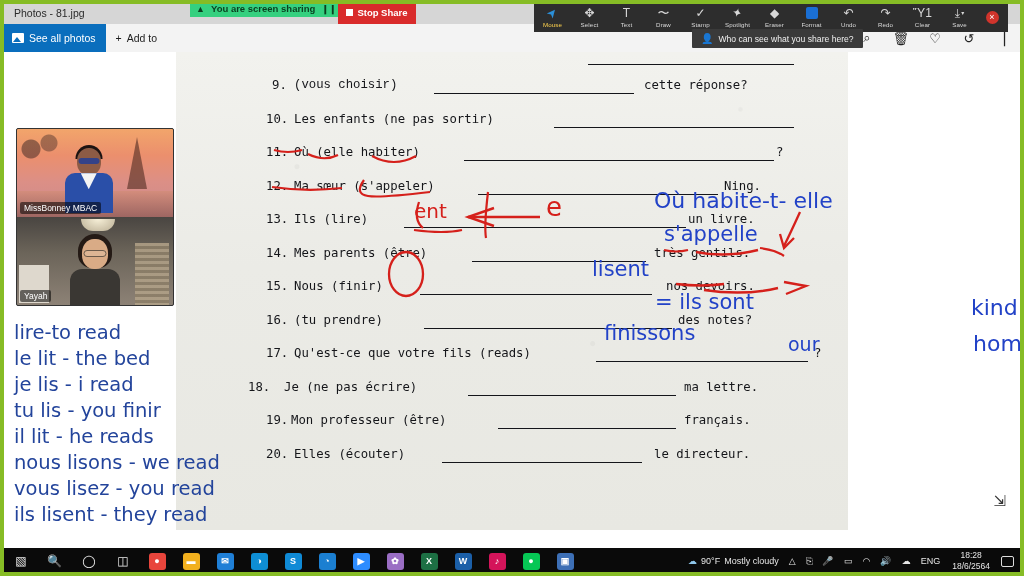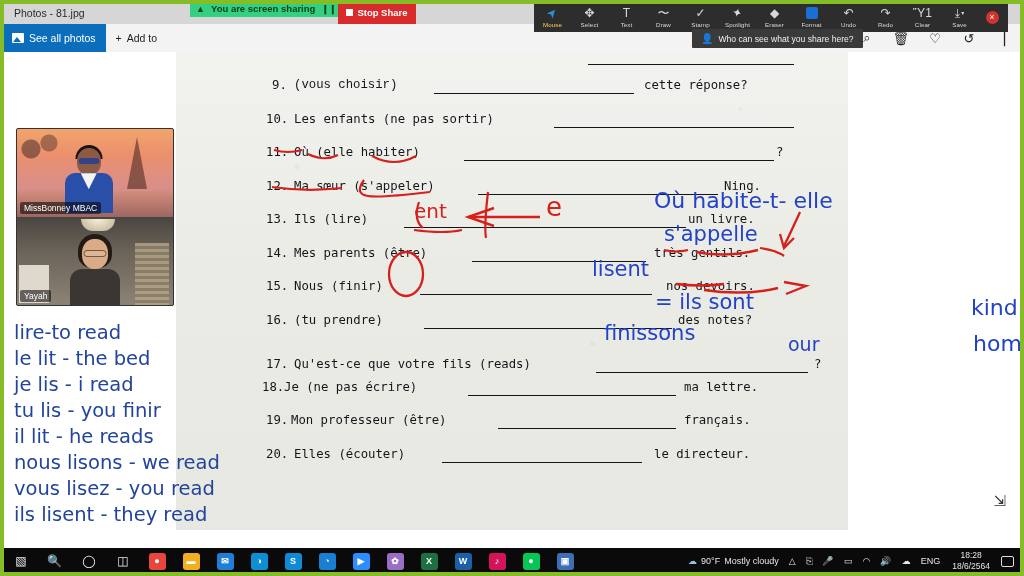--- a/index.html
+++ b/index.html
@@ -514,28 +514,28 @@
             <span class="ws-prompt" style="left: 118px;">Nous (finir)</span>
             <span class="ws-blank" style="left: 244px; width: 232px; top: 15px;"></span>
             <span class="ws-tail" style="left: 490px;">nos devoirs.</span>
           </div>
           <div class="ws-row" style="top: 260.5px;">
             <span class="ws-num" style="left: 90px;">16.</span>
             <span class="ws-prompt" style="left: 118px;">(tu prendre)</span>
             <span class="ws-blank" style="left: 248px; width: 248px; top: 15px;"></span>
             <span class="ws-tail" style="left: 502px;">des notes?</span>
           </div>
-          <div class="ws-row" style="top: 305px;">
+          <div class="ws-row" style="top: 294px;">
             <span class="ws-num" style="left: 90px;">17.</span>
             <span class="ws-prompt" style="left: 118px;">Qu'est-ce que votre fils (reads)</span>
             <span class="ws-blank" style="left: 420px; width: 212px; top: 15px;"></span>
             <span class="ws-tail" style="left: 638px;">?</span>
           </div>
           <div class="ws-row" style="top: 327.5px;">
-            <span class="ws-num" style="left: 86px;">18.</span>
+            <span class="ws-num" style="left: 72px;">18.</span>
             <span class="ws-prompt" style="left: 108px;">Je (ne pas écrire)</span>
             <span class="ws-blank" style="left: 292px; width: 208px; top: 15px;"></span>
             <span class="ws-tail" style="left: 508px;">ma lettre.</span>
           </div>
           <div class="ws-row" style="top: 361px;">
             <span class="ws-num" style="left: 90px;">19.</span>
             <span class="ws-prompt" style="left: 115px;">Mon professeur (être)</span>
             <span class="ws-blank" style="left: 322px; width: 178px; top: 15px;"></span>
             <span class="ws-tail" style="left: 508px;">français.</span>
           </div>

